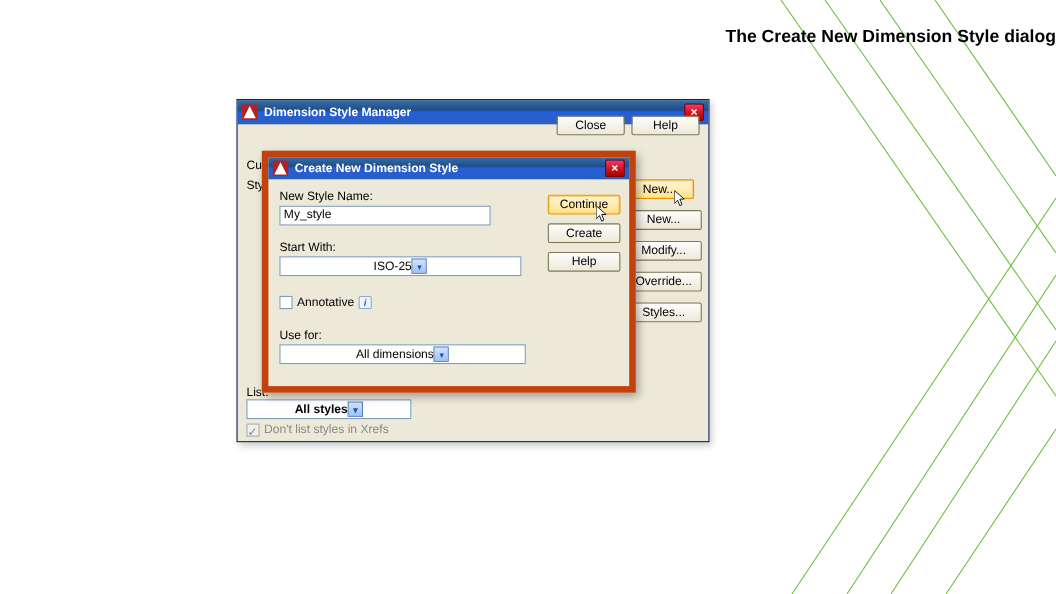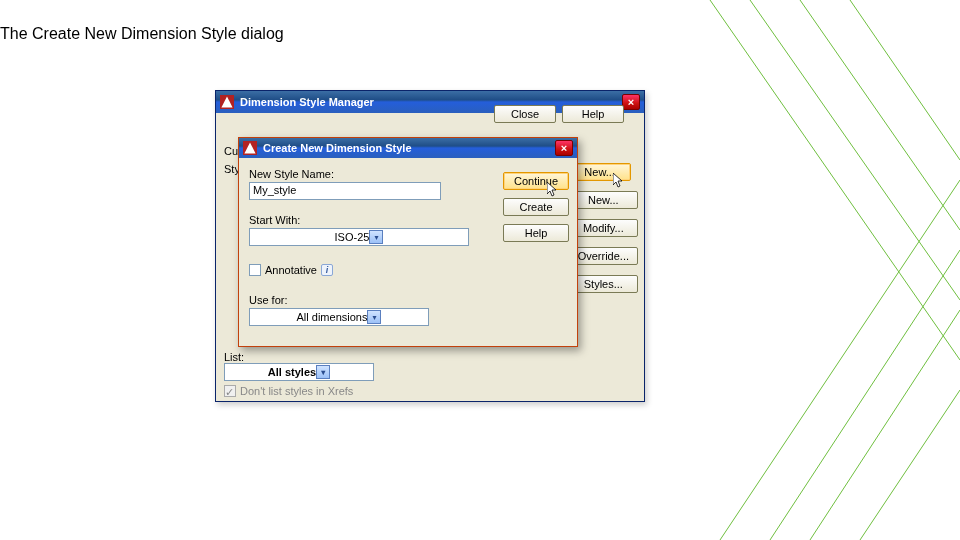--- a/index.html
+++ b/index.html
@@ -16,22 +16,22 @@
   .deco {
     position: absolute;
     top: 0; right: 0; bottom: 0; width: 300px;
     pointer-events: none;
   }
   .slide-title {
     position: absolute;
     top: 25px;
     left: 0;
     width: 100%;
-    text-align: left;
-    font-weight: 400;
+    text-align: right;
+    font-weight: 700;
     font-size: 16px;
   }
   .screenshot {
     position: absolute;
     top: 90px;
     left: 215px;
     width: 430px;
   }
   
   .window {
@@ -118,41 +118,41 @@
     top: 50px;
     display: flex;
     flex-direction: column;
     gap: 10px;
   }
   .modal {
     position: absolute;
     top: 46px;
     left: 22px;
     width: 340px;
-    border: 1px solid #c2410c;
+    border: 6px solid #c2410c;
     background: #ece9d8;
     box-shadow: 3px 4px 8px rgba(0,0,0,.35);
   }
   .modal .titlebar { height: 20px; }
   .modal-body { padding: 8px 10px 12px; }
   .field { margin-bottom: 8px; }
   .modal-right {
     position: absolute;
     top: 34px; right: 8px;
     display: flex; flex-direction: column; gap: 8px;
   }
   .cursor {
     position: absolute;
     width: 12px; height: 16px;
     pointer-events: none;
   }
   .cursor svg { width: 12px; height: 16px; }
   .footer-btns {
     position: absolute;
-    bottom: 6px; right: 20px;
+    bottom: 6px; right: 8px;
     display: flex; gap: 6px; align-items: center;
   }
   .outer { width: 430px; height: 312px; }
   .preview-lbl { position: absolute; top: 48px; left: 210px; }
   .styles-lbl { position: absolute; top: 48px; left: 8px; }
   .current-lbl { position: absolute; top: 30px; left: 8px; }
   .list-lbl { position: absolute; top: 236px; left: 8px; }
   .list-sel {
     position: absolute; top: 250px; left: 8px; width: 150px; font-weight: bold;
   }
@@ -252,21 +252,21 @@
             <span class="chevron">▾</span>
           </div>
         </div>
         <div class="field chk" style="margin-top:10px">
           <span class="chkbox"></span>
           <span>Annotative</span>
           <span class="info-i">i</span>
         </div>
         <div class="field" style="margin-top:10px">
           <div class="lbl">Use for:</div>
-          <div class="xp-select" style="width:180px">
+          <div class="xp-select" style="width:224px">
             <span>All dimensions</span>
             <span class="chevron">▾</span>
           </div>
         </div>
 
         <div class="modal-right">
           <div style="position:relative">
             <span class="xp-btn hl" style="min-width:66px">Continue</span>
             <span class="cursor" style="left:44px; top:10px;">
               <svg viewBox="0 0 12 16">

